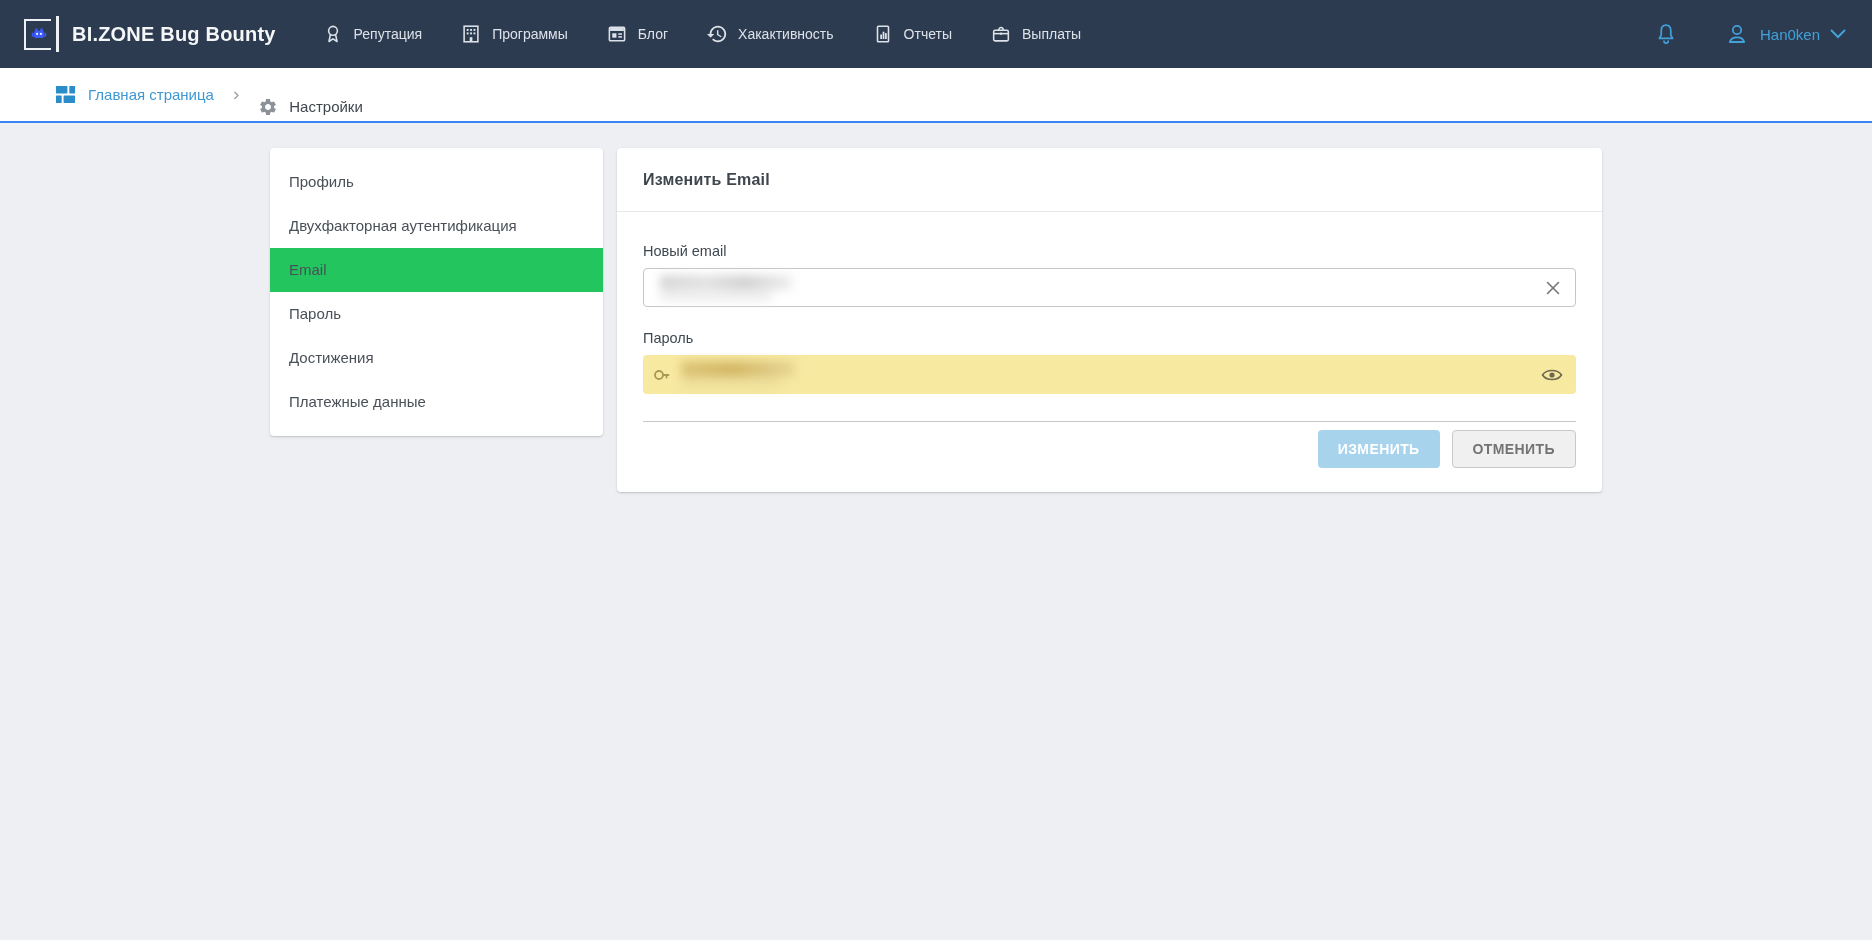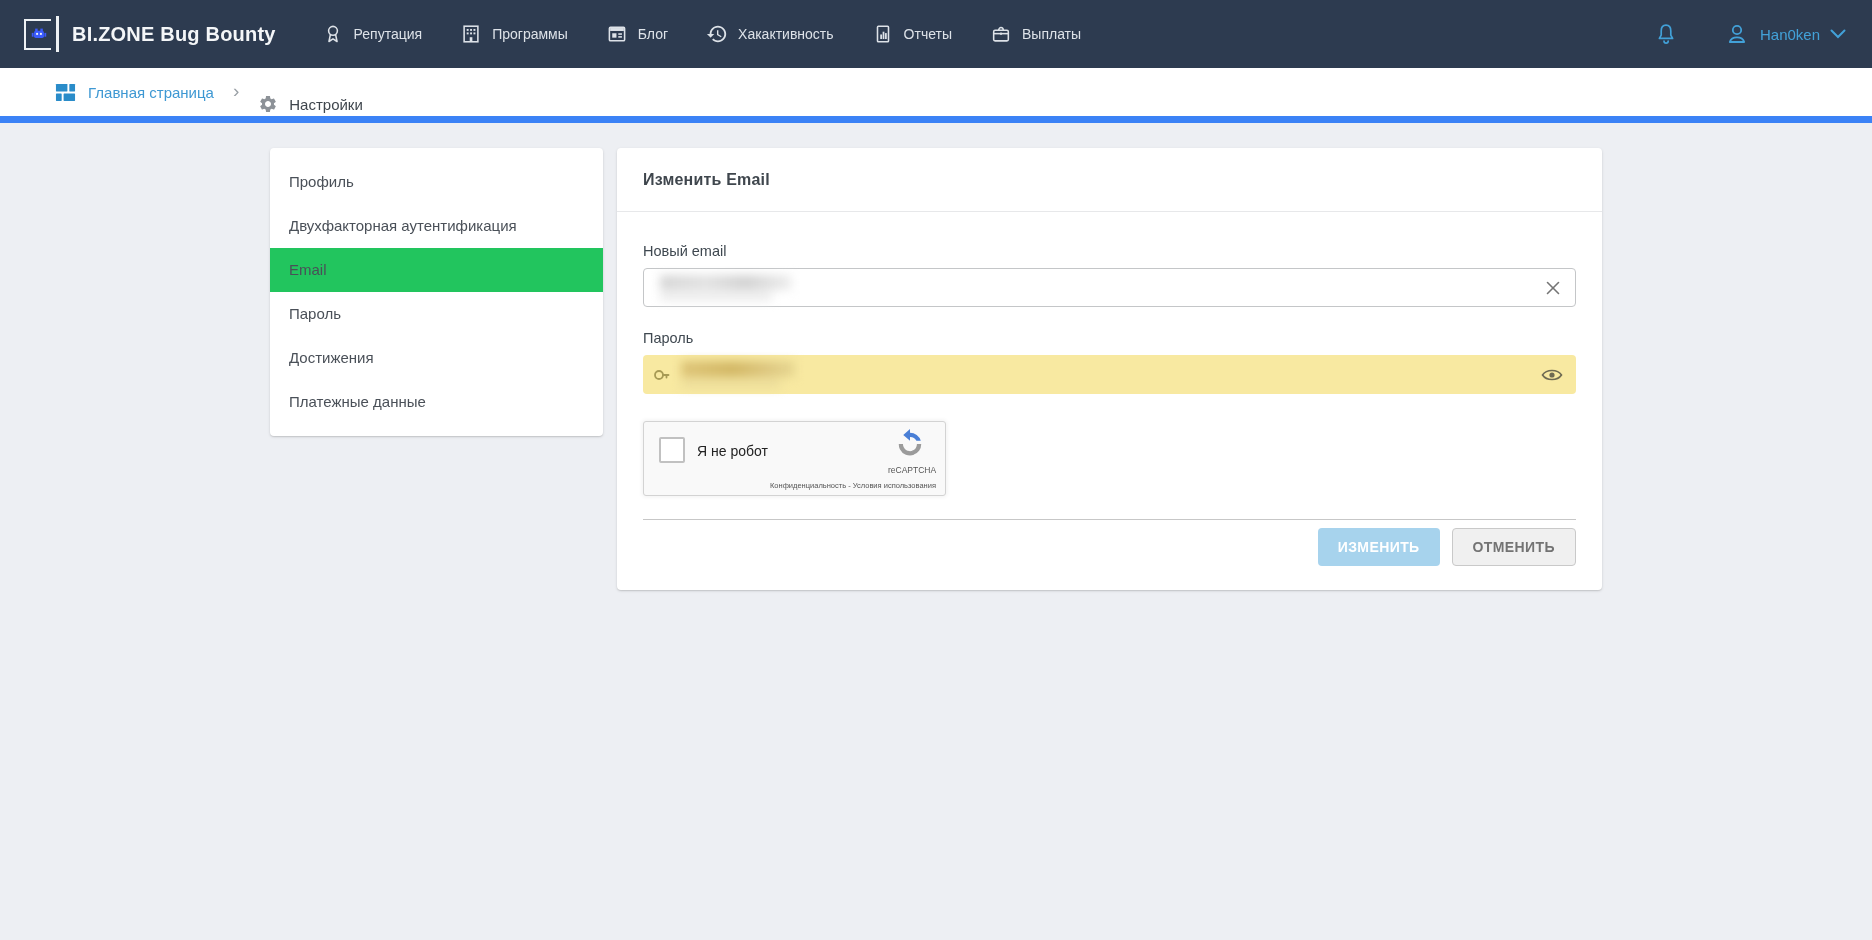--- a/index.html
+++ b/index.html
@@ -30,21 +30,21 @@
   .nav-item svg { flex: 0 0 auto; }
   .nav-label { font-size: 14px; color: #dde2e8; }
 
   .nav-right { margin-left: auto; display: flex; align-items: center; }
   .bell-btn { cursor: pointer; display: flex; margin-right: 46px; }
   .user-menu { display: flex; align-items: center; gap: 10px; cursor: pointer; }
   .user-name { color: #42a1d8; font-size: 15px; }
 
   
   .breadcrumb-bar {
-    height: 55px; background: #ffffff; border-bottom: 7px solid #3b82f6;
+    height: 55px; background: #ffffff; border-bottom: 2px solid #3b82f6;
     display: flex; align-items: center; padding-left: 55px;
   }
   .crumb-home { display: flex; align-items: center; gap: 12px; cursor: pointer; text-decoration: none; }
   .crumb-home-label { color: #3e98d3; font-size: 15px; }
   .crumb-sep { color: #9aa0a6; font-size: 19px; margin: 0 19px; line-height: 1; padding-bottom: 3px; }
   .crumb-current { display: flex; align-items: center; gap: 11px; margin-top: 24px; }
   .crumb-current-label { color: #3f464d; font-size: 15px; }
 
   
   .content { padding-top: 25px; }
@@ -286,33 +286,20 @@
               <i></i>
             </span>
           <span class="input-right-icon">
             <svg width="22" height="22" viewBox="0 0 22 22" fill="none">
               <path d="M1.5 11 C5.5 5 16.5 5 20.5 11 C16.5 17 5.5 17 1.5 11 Z" stroke="#6e6a52" stroke-width="1.6"></path>
               <circle cx="11" cy="11" r="2.6" fill="#6e6a52"></circle>
             </svg>
           </span>
         </div>
 
-        <div class="recaptcha">
-          <span class="rc-checkbox"></span>
-          <span class="rc-label">Я не робот</span>
-          <div class="rc-right">
-            <svg width="30" height="30" viewBox="0 0 32 32">
-              <path d="M16 4 a12 12 0 0 1 11.5 8.6 l-4.6 0 a7.5 7.5 0 0 0 -6.9 -4.1 l0 4 -7.2 -6.2 7.2 -6.2 z" fill="#4a7fd6"></path>
-              <path d="M28 16 a12 12 0 0 1 -8.4 11.5 l-1.4 -4.4 a7.5 7.5 0 0 0 5.2 -7.1 z" fill="#9b9b9b"></path>
-              <path d="M5.2 21.5 a12 12 0 0 1 -1.2 -5.4 l4.5 0 a7.5 7.5 0 0 0 10.2 7 l1.5 4.3 a12 12 0 0 1 -15 -5.9 z" fill="#9b9b9b"></path>
-            </svg>
-            <div class="rc-brand">reCAPTCHA</div>
-          </div>
-          <span class="rc-links">Конфиденциальность - Условия использования</span>
-        </div>
       </div>
 
       <div class="card-footer">
         <button class="btn btn-submit">ИЗМЕНИТЬ</button>
         <button class="btn btn-cancel">ОТМЕНИТЬ</button>
       </div>
     </section>
 
   </div>
 </main>

